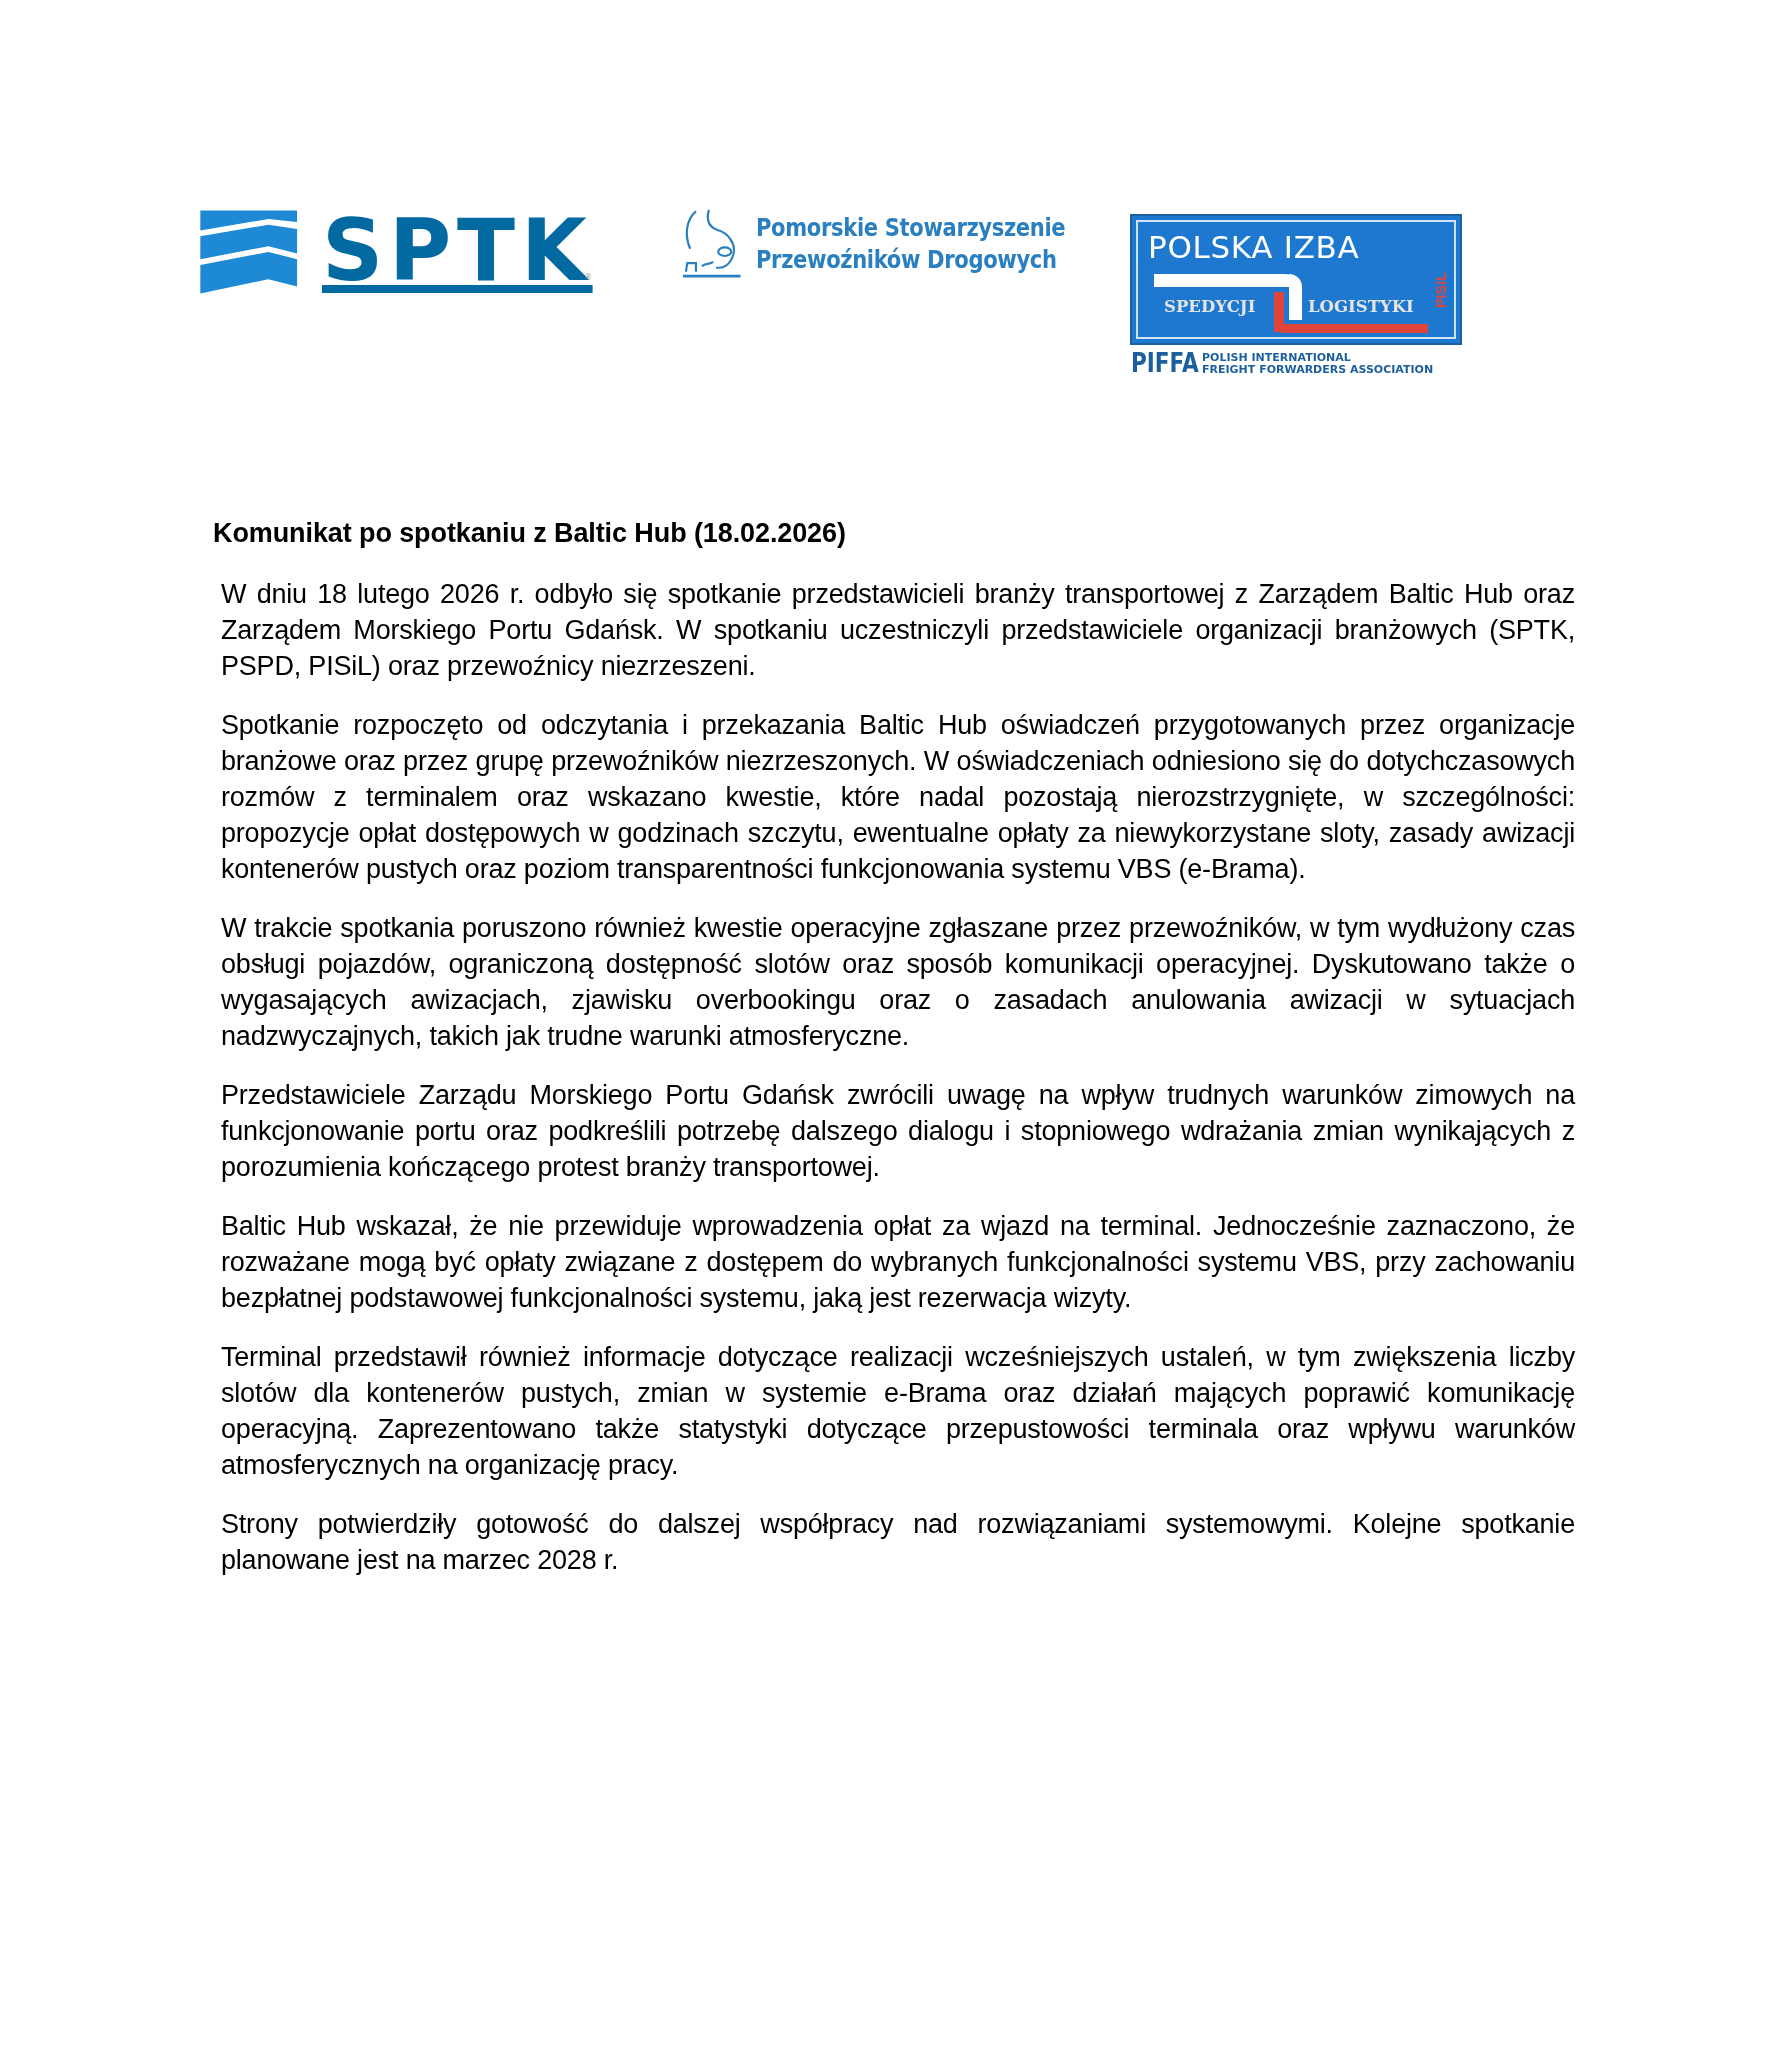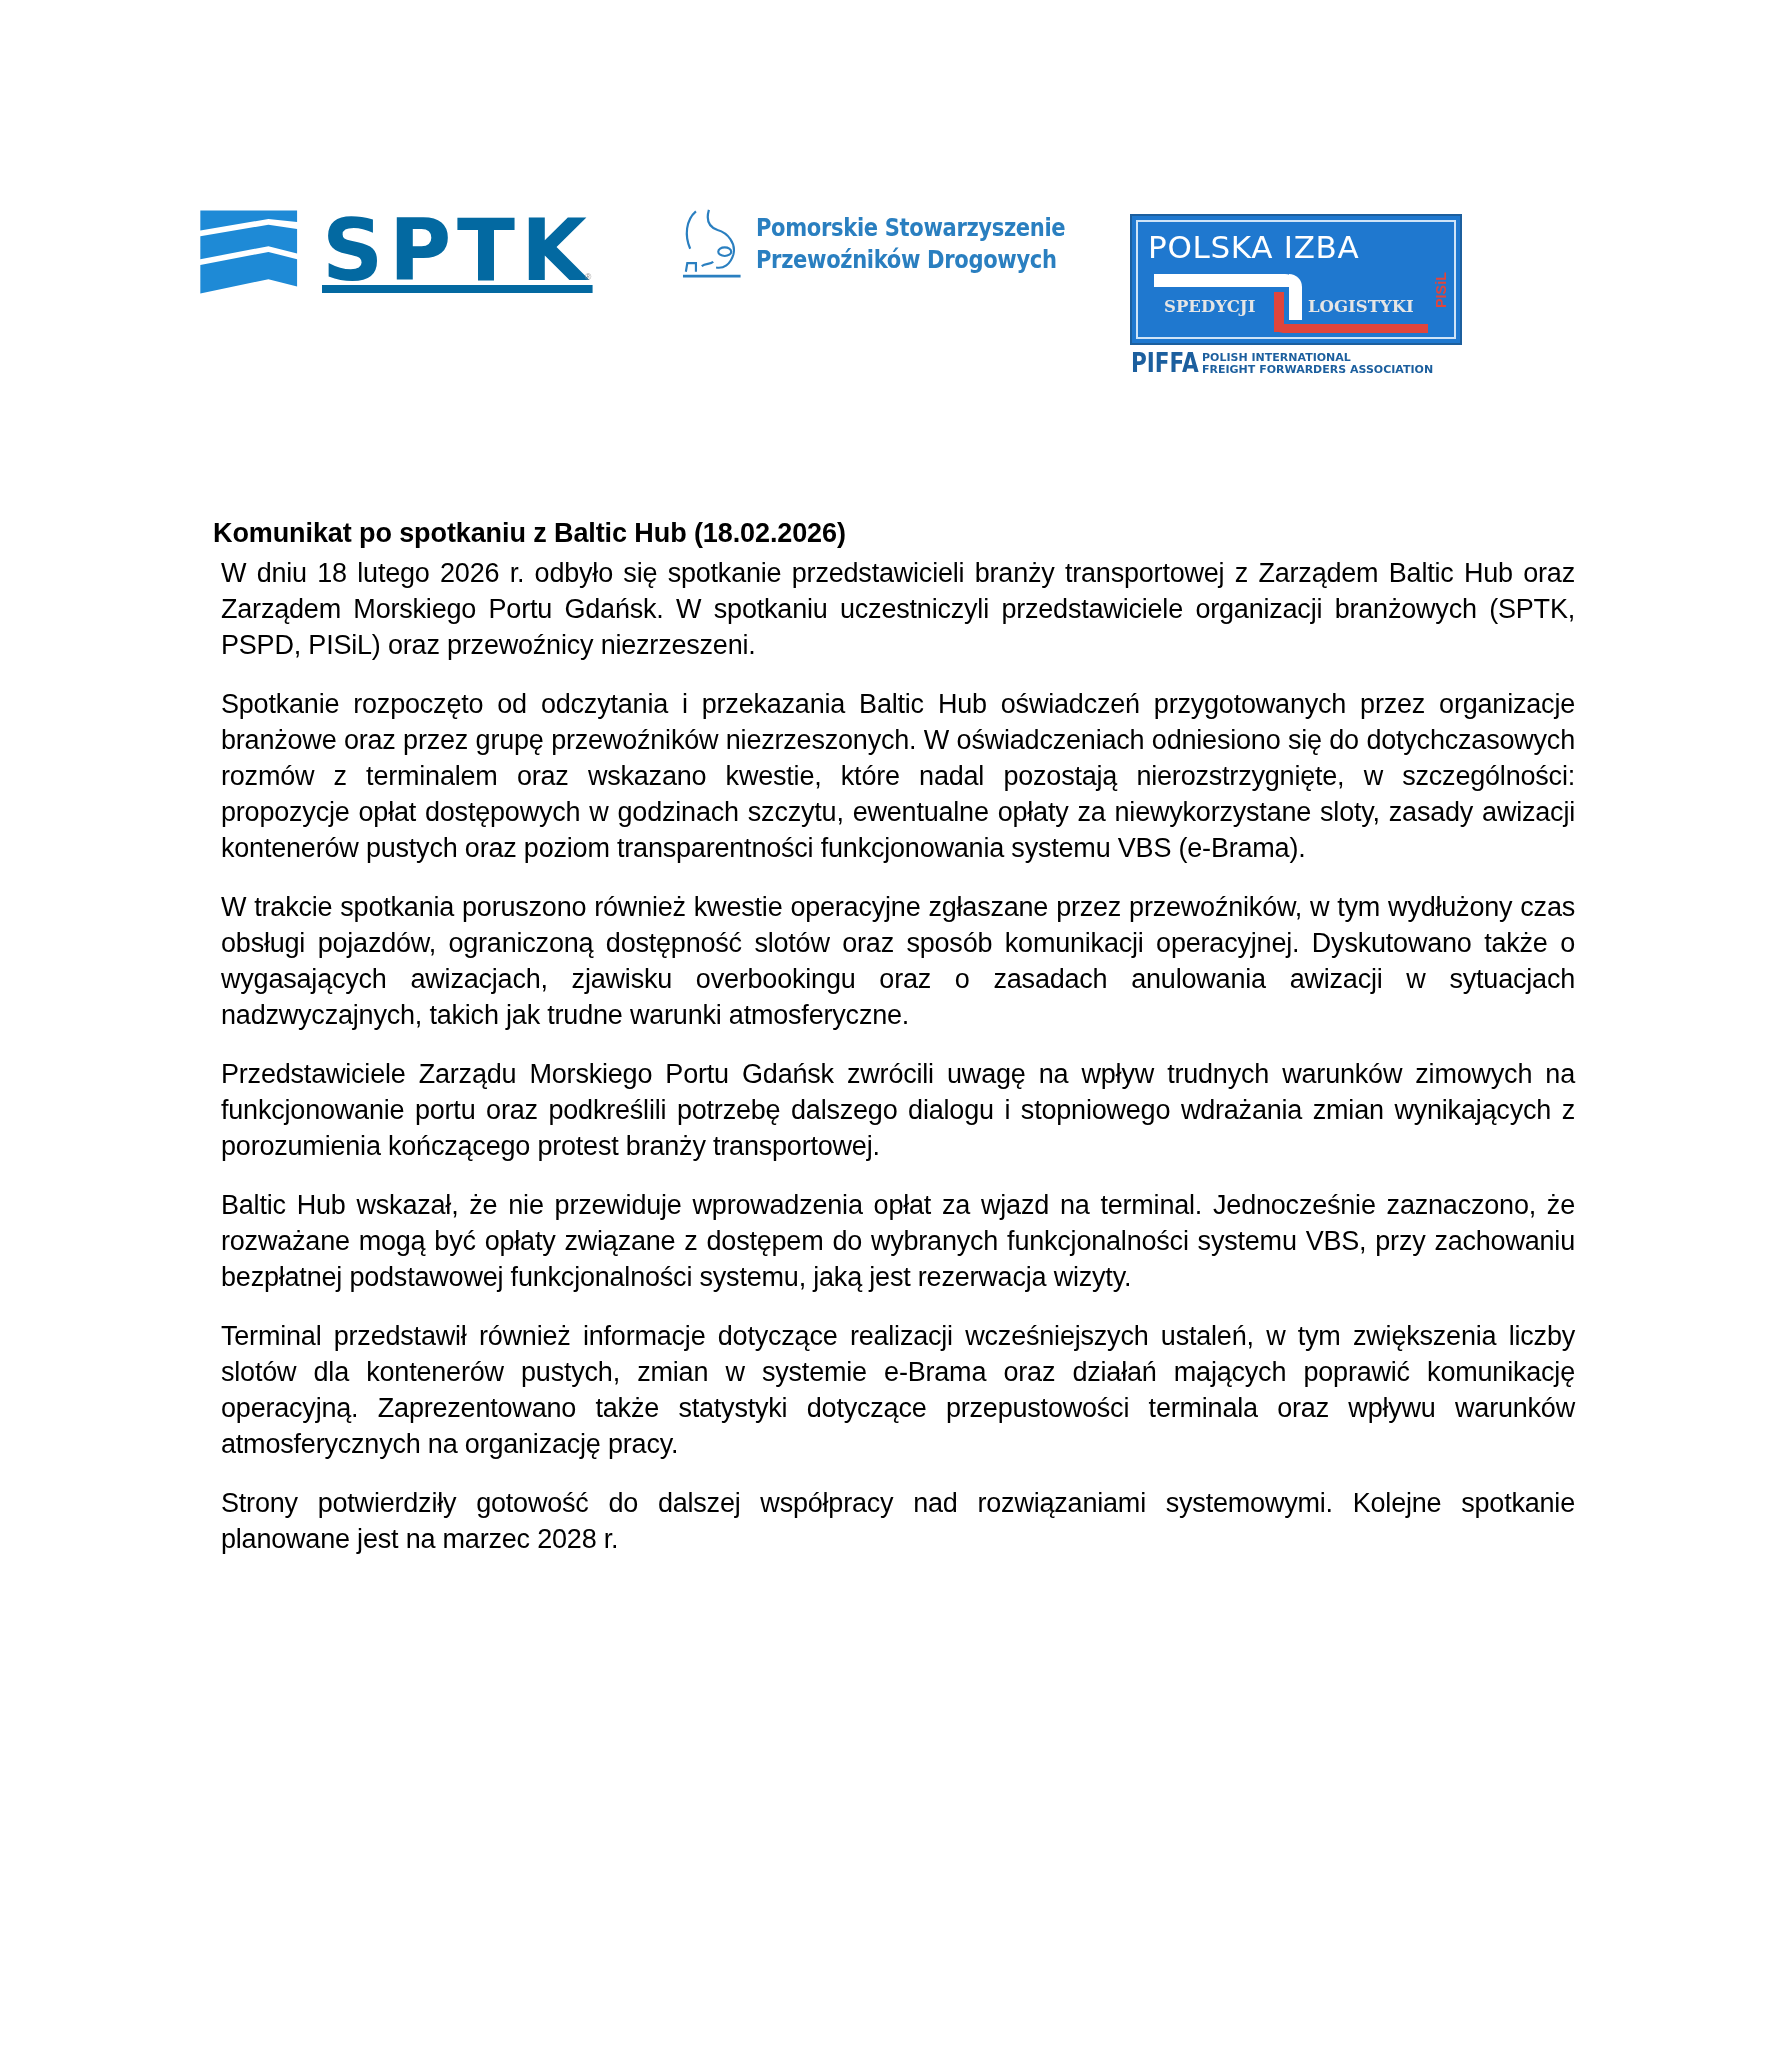--- a/index.html
+++ b/index.html
@@ -64,21 +64,21 @@
     position: absolute; left: 72px; top: 138px; font-family: "DejaVu Sans", sans-serif;
     font-weight: bold; font-size: 11px; color: #1c5f9e; line-height: 11.5px; white-space: nowrap;
   }
 
   
   .content {
     position: absolute; left: 213px; top: 512px; width: 1362px;
     font-family: "Liberation Sans", sans-serif;
   }
   .doc-title {
-    font-weight: bold; font-size: 27px; line-height: 43px; margin: 0 0 0 0;
+    font-weight: bold; font-size: 27px; line-height: 43px; margin: 0 0 21px 0;
     letter-spacing: -0.1px;
   }
   .para {
     font-size: 27px; line-height: 36px; margin: 0 0 23px 8px;
     text-align: justify; text-align-last: left; letter-spacing: -0.2px;
   }
 </style>
 </head>
 <body>
 

